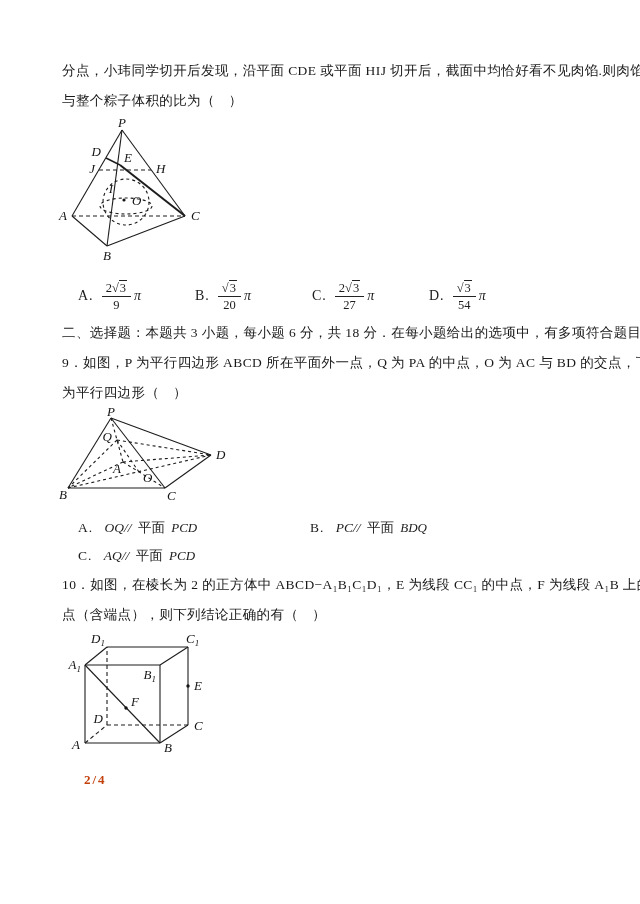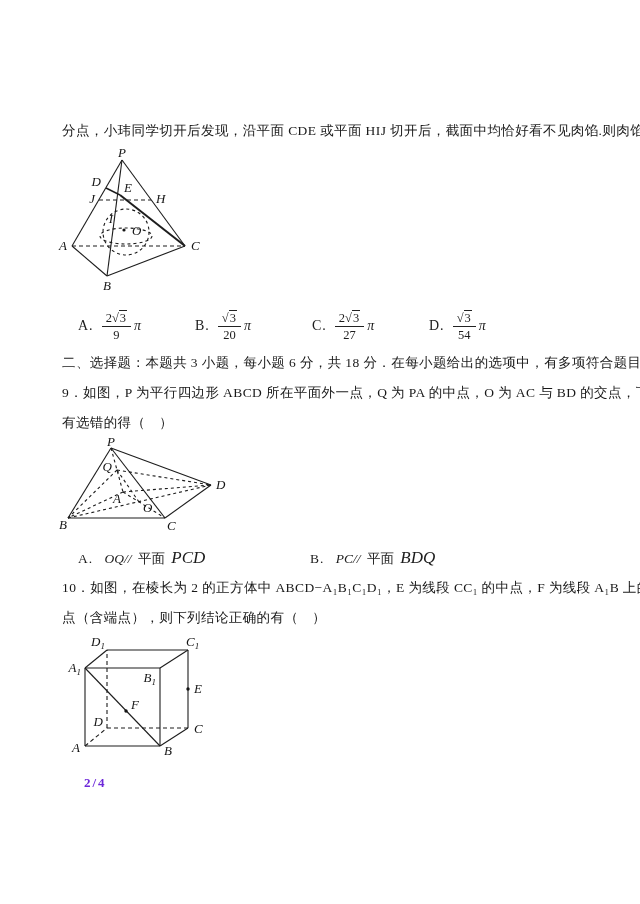--- a/index.html
+++ b/index.html
@@ -3,21 +3,21 @@
 <meta charset="utf-8">
 <style>
   html,body{margin:0;padding:0;}
   body{
     width:640px;height:904px;background:#ffffff;color:#1c1c1c;
     font-family:"Liberation Serif","DejaVu Serif",serif;
     overflow:hidden;position:relative;
   }
   .page{
     box-sizing:border-box;width:640px;height:904px;
-    padding:116px 40px 0 62px;
+    padding:56px 40px 0 62px;
   }
   .tline{
     font-size:13.5px;line-height:30px;white-space:nowrap;
     letter-spacing:0.4px;color:#181818;
   }
   .figure-wrap{margin-left:-7px;}
   svg text{
     font-family:"Liberation Serif","DejaVu Serif",serif;
     font-style:italic;font-size:13px;fill:#141414;
   }
@@ -30,32 +30,33 @@
   .frac .num{display:inline-flex;align-items:flex-end;border-bottom:1.2px solid #222;padding:0 4px 1px 4px;}
   .frac .rad{border-top:1.1px solid #222;padding:0 1px;}
   .frac .den{padding-top:1px;}
   .pi{font-style:italic;font-size:14px;margin-left:3px;}
   
   .opts-grid{display:grid;grid-template-columns:232px auto;padding-left:16px;margin-top:2px;}
   .opt9{font-size:13.5px;line-height:28px;white-space:nowrap;}
   .opt9 .olabel{margin-right:8px;letter-spacing:1px;}
   .it{font-style:italic;}
   .planeword{margin:0 3px;}
-  .planesub{font-style:italic;font-size:17px;}
+  .planesub{font-style:italic;font-size:13px;}
   .pagenum{
     margin-top:8px;padding-left:22px;font-weight:bold;font-size:13px;
-    letter-spacing:2px;color:#6d28d9;
+    letter-spacing:2px;color:#c2410c;
   }
 </style>
 </head>
 <body>
 
 <div class="page">
 
   <div class="tline">分点，小玮同学切开后发现，沿平面 CDE 或平面 HIJ 切开后，截面中均恰好看不见肉馅.则肉馅</div>
+  <div class="tline">与整个粽子体积的比为（　）</div>
 
   <div class="figure-wrap">
     <svg width="180" height="152" viewBox="0 0 180 152">
       <g stroke="#1d1d1d" stroke-width="1.1" fill="none">
 
         <line x1="67" y1="14" x2="17" y2="100"></line>
         <line x1="67" y1="14" x2="130" y2="100"></line>
         <line x1="67" y1="14" x2="52" y2="130"></line>
         <line x1="17" y1="100" x2="52" y2="130"></line>
         <line x1="52" y1="130" x2="130" y2="100"></line>
@@ -130,21 +131,21 @@
           </span>
         <span class="den">54</span>
       </span>
       <span class="pi">π</span>
     </span>
   </div>
 
   <div class="tline">二、选择题：本题共 3 小题，每小题 6 分，共 18 分．在每小题给出的选项中，有多项符合题目要</div>
 
   <div class="tline">9．如图，P 为平行四边形 ABCD 所在平面外一点，Q 为 PA 的中点，O 为 AC 与 BD 的交点，下列</div>
-  <div class="tline">有选错的得（　）</div>
+  <div class="tline">为平行四边形（　）</div>
 
   <div class="figure-wrap">
     <svg width="200" height="100" viewBox="0 0 200 100">
       <g stroke="#1d1d1d" stroke-width="1.1" fill="none">
 
         <line x1="56" y1="10" x2="13" y2="80"></line>
         <line x1="56" y1="10" x2="110" y2="80"></line>
         <line x1="56" y1="10" x2="156" y2="47"></line>
         <line x1="13" y1="80" x2="110" y2="80"></line>
         <line x1="110" y1="80" x2="156" y2="47"></line>
@@ -174,20 +175,26 @@
       <span class="it">OQ//</span>
       <span class="planeword">平面</span>
       <span class="planesub">PCD</span>
     </span>
     <span class="opt9">
       <span class="olabel">B.</span>
       <span class="it">PC//</span>
       <span class="planeword">平面</span>
       <span class="planesub">BDQ</span>
     </span>
+    <span class="opt9">
+      <span class="olabel">C.</span>
+      <span class="it">AQ//</span>
+      <span class="planeword">平面</span>
+      <span class="planesub">PCD</span>
+    </span>
   </div>
 
   <div class="tline">10．如图，在棱长为 2 的正方体中 ABCD−A₁B₁C₁D₁，E 为线段 CC₁ 的中点，F 为线段 A₁B 上的动</div>
   <div class="tline">点（含端点），则下列结论正确的有（　）</div>
 
   <div class="figure-wrap">
     <svg width="170" height="130" viewBox="0 0 170 130">
       <g stroke="#1d1d1d" stroke-width="1.1" fill="none">
 
         <line x1="30" y1="113" x2="105" y2="113"></line>

